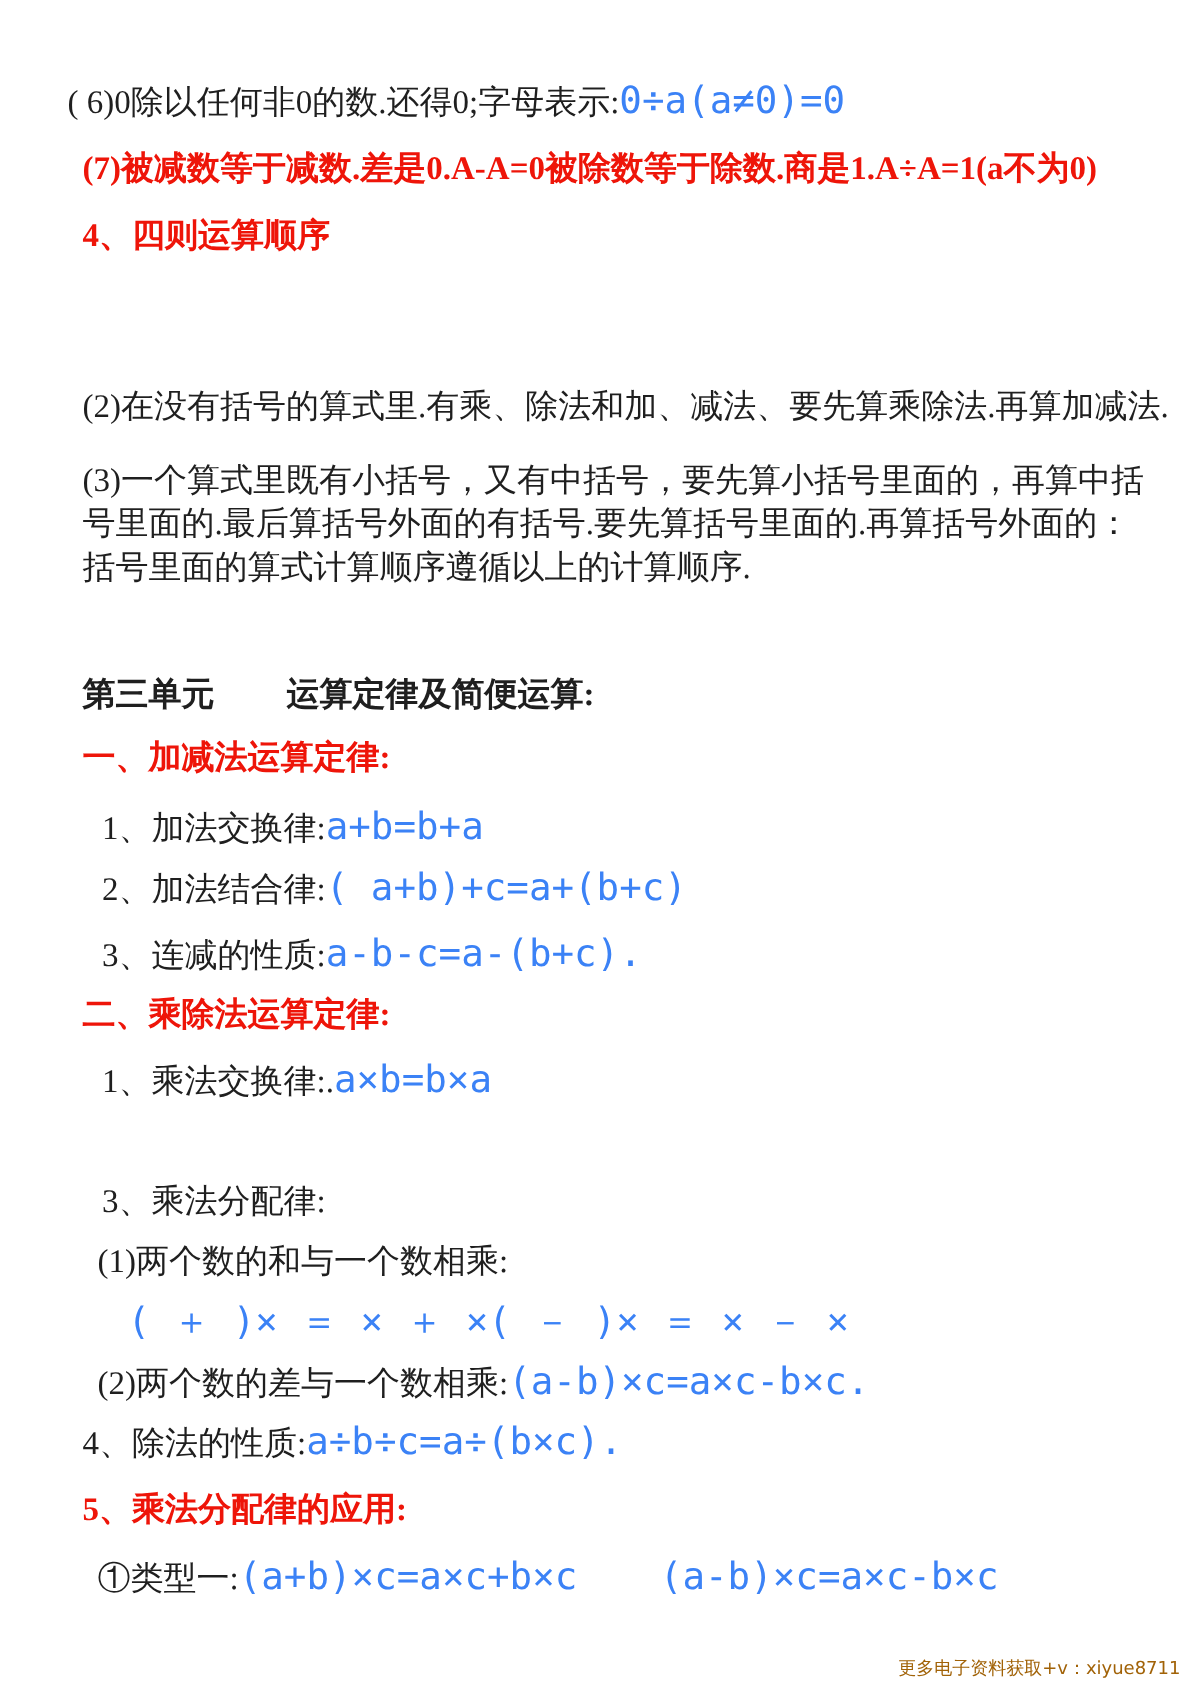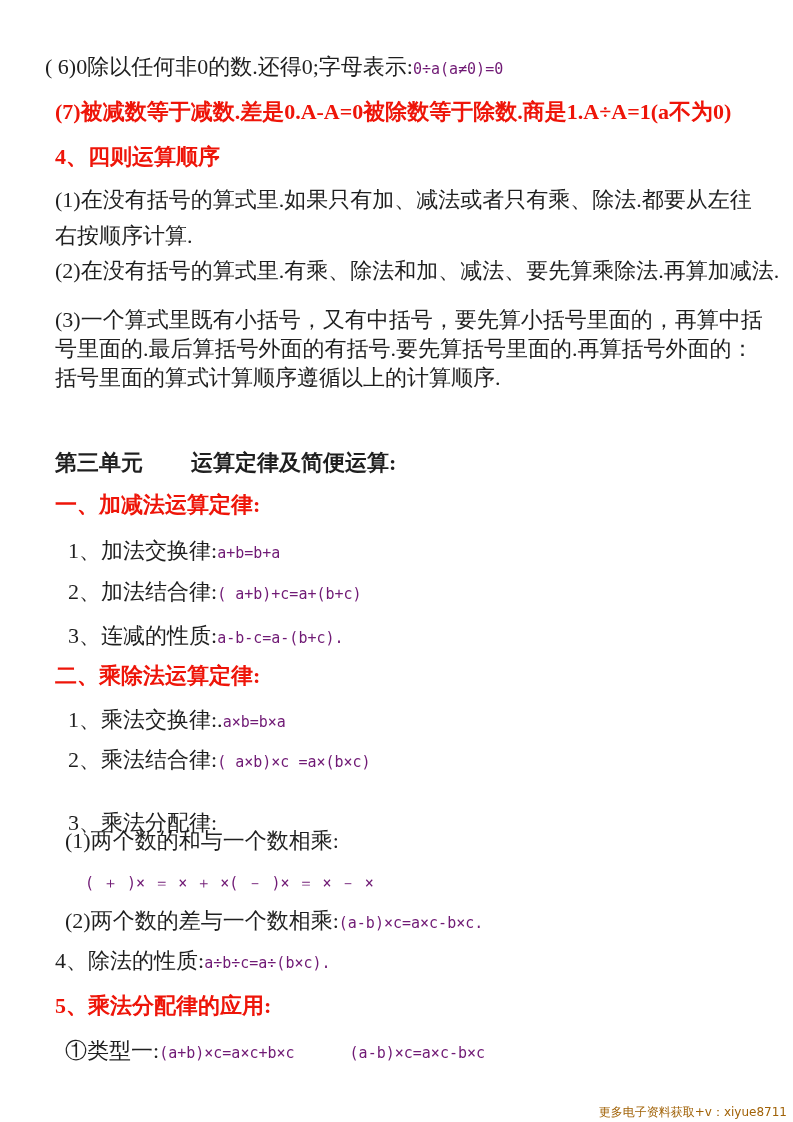--- a/index.html
+++ b/index.html
@@ -12,21 +12,21 @@
   .line {
     position:absolute; font-size:22px; line-height:30px; white-space:nowrap;
   }
   .para {
     position:absolute; font-size:22px; white-space:normal;
   }
   .red  { color:#ee1509; font-weight:bold; }
   .bold { font-weight:bold; }
   .formula {
     font-family:"DejaVu Sans Mono","Liberation Mono",monospace;
-    font-size:15px; color:#701a75;
+    font-size:25px; color:#3b82f6;
   }
   .unit-title-gap { margin-left:48px; }
   .formula-gap { margin-left:55px; }
   .watermark {
     position:absolute; right:6px; top:1104px;
     font-size:12px; color:#a16207;
     font-family:"DejaVu Sans","Liberation Sans",sans-serif;
     white-space:nowrap;
   }
 </style>
@@ -40,23 +40,20 @@
   </div>
 
   <div class="line red" style="top:97px; left:55px;">
     <span>(7)被减数等于减数.差是0.A-A=0被除数等于除数.商是1.A÷A=1(a不为0)</span>
   </div>
 
   <div class="line red" style="top:142px; left:55px;">
     <span>4、四则运算顺序</span>
   </div>
 
-  <div class="para" style="top:182px; left:55px; width:700px; line-height:36px;">
-    <span>(1)在没有括号的算式里.如果只有加、减法或者只有乘、除法.都要从左往右按顺序计算.</span>
-  </div>
 
   <div class="line" style="top:256px; left:55px;">
     <span>(2)在没有括号的算式里.有乘、除法和加、减法、要先算乘除法.再算加减法.</span>
   </div>
 
   <div class="para" style="top:305px; left:55px; width:710px; line-height:29px;">
     <span>(3)一个算式里既有小括号，又有中括号，要先算小括号里面的，再算中括号里面的.最后算括号外面的有括号.要先算括号里面的.再算括号外面的：括号里面的算式计算顺序遵循以上的计算顺序.</span>
   </div>
 
   <div class="line bold" style="top:448px; left:55px;text-align:right;">
@@ -80,25 +77,22 @@
   </div>
 
   <div class="line red" style="top:661px; left:55px;">
     <span>二、乘除法运算定律:</span>
   </div>
 
   <div class="line" style="top:705px; left:68px;">
     <span>1、乘法交换律:.</span><span class="formula">a×b=b×a</span>
   </div>
 
-  <div class="line" style="top:745px; left:68px;">
-    <span>2、乘法结合律:</span><span class="formula">( a×b)×c =a×(b×c)</span>
-  </div>
 
-  <div class="line" style="top:808px; left:68px;">
+  <div class="line" style="top:786px; left:68px;">
     <span>3、乘法分配律:</span>
   </div>
 
   <div class="line" style="top:826px; left:65px;">
     <span>(1)两个数的和与一个数相乘:</span>
   </div>
 
   <div class="line" style="top:866px; left:85px;">
     <span class="formula">( ＋ )× ＝ × ＋ ×( － )× ＝ × － ×</span>
   </div>

